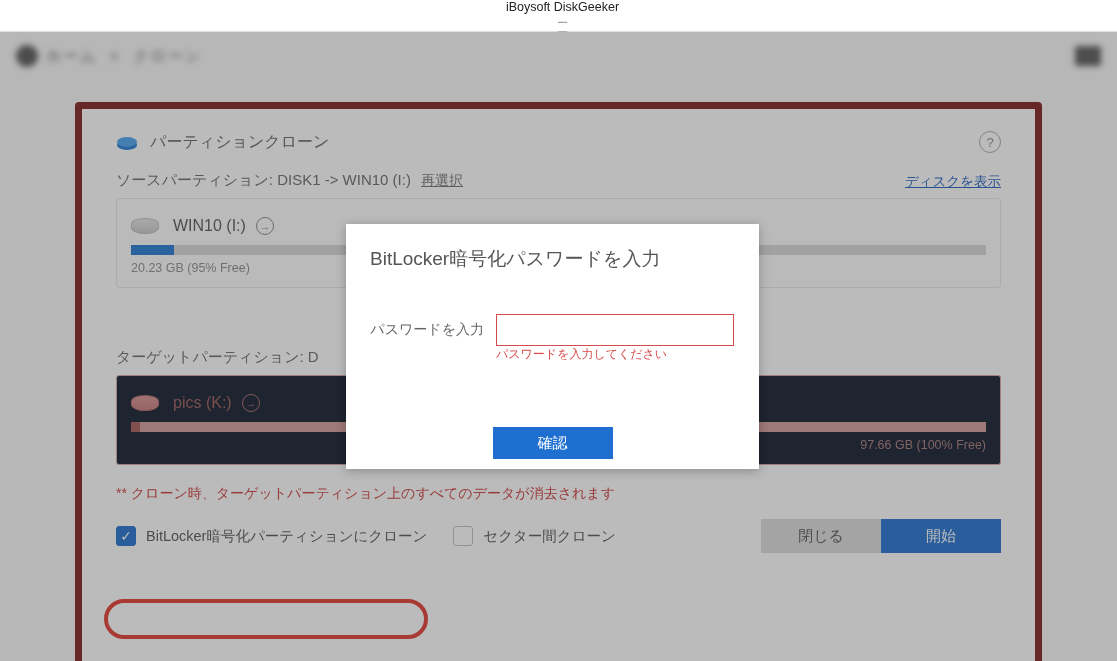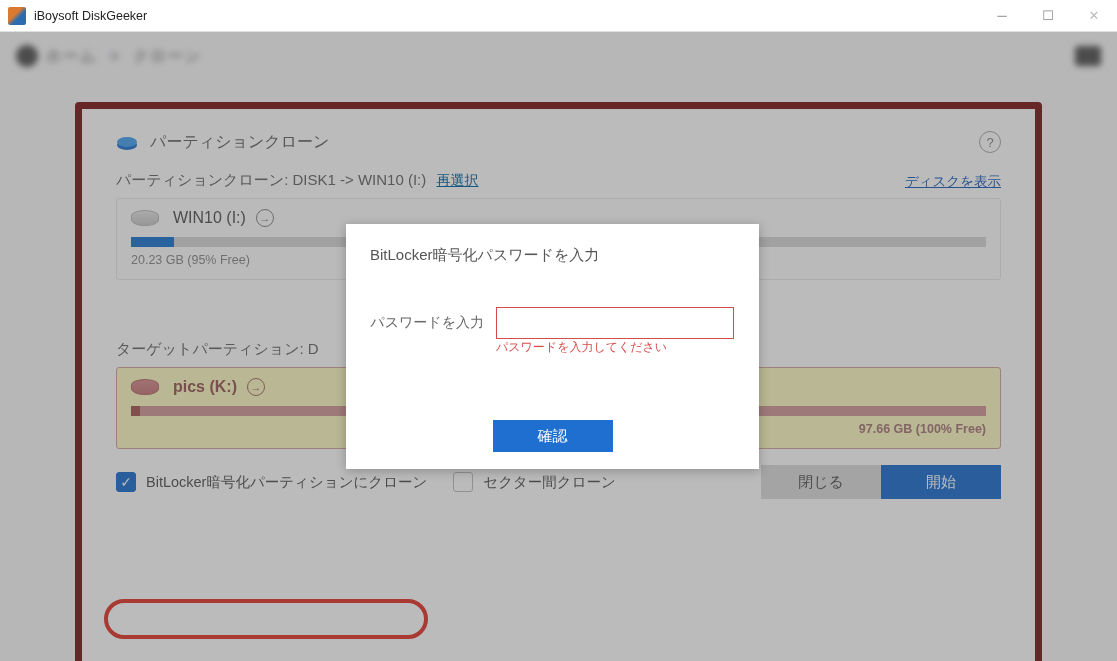--- a/index.html
+++ b/index.html
@@ -2,21 +2,21 @@
 <html><head>
 <meta charset="utf-8">
 <style>
   * { box-sizing: border-box; margin: 0; padding: 0; }
   html, body { width: 1117px; height: 661px; font-family: "Meiryo", "Segoe UI", sans-serif; overflow: hidden; }
   body { background: #f0f0f0; }
 
   
   .titlebar {
     height: 32px; background: #fff; display: flex; align-items: center;
-    border-bottom: 1px solid #e0e0e0; padding-left: 8px;
+    border-bottom: 1px solid #e0e0e0; padding-left: 8px; flex-direction: column;
   }
   .titlebar .app-icon {
     width: 18px; height: 18px; margin-right: 8px;
     background: linear-gradient(135deg, #d97a30 40%, #2b6cb0 60%);
     border-radius: 2px;
   }
   .titlebar .title { font-size: 12.5px; color: #222; flex: 1; }
   .win-ctrl { width: 46px; height: 32px; display:flex; align-items:center; justify-content:center; color:#888; font-size:13px; }
   .win-ctrl.close { color:#bbb; }
 
@@ -41,30 +41,30 @@
   .panel-head { display:flex; align-items:center; margin-bottom:18px;}
   .panel-title-icon {
     width:22px; height:16px; margin-right:12px; position:relative;
   }
   .panel-title-icon svg { display:block; }
   .panel-title { font-size:16px; color:#666; }
   .help-icon { margin-left:auto; width:22px; height:22px; border:1px solid #aaa; border-radius:50%;
     display:flex; align-items:center; justify-content:center; font-size:13px; color:#888;}
 
   .section-head { font-size:15px; color:#6a6a6a; margin-bottom:8px; }
-  .relink { color:#0369a1; text-decoration:underline; margin-left:6px; font-size:14px;}
+  .relink { color:#737373; text-decoration:underline; margin-left:6px; font-size:14px;}
   .showdisk { color:#1f5fbf; text-decoration:underline; font-size:13.5px; }
 
   
   .part-block {
-    border:1px solid #e8e8e8; border-radius:3px; padding:10px 14px 12px 14px;
+    border:1px solid #e8e8e8; border-radius:3px; padding:18px 14px 12px 14px;
     position:relative;
   }
   .part-block.src { background:#fdfdfd; }
-  .part-block.tgt { background:#fef9c3; border-color:#d9a3a3;font-weight:bold; }
+  .part-block.tgt { background:#0f172a; border-color:#d9a3a3; }
   .part-row { display:flex; align-items:center; }
   .disk-icon { width:28px; height:16px; margin-right:14px; position:relative; }
   .disk-icon::before{
     content:""; position:absolute; inset:0; border-radius:50%/40%;
     background:linear-gradient(#e6e6e6,#c8c8c8); border:1px solid #bbb;
   }
   .disk-icon.tgt::before{ background:linear-gradient(#d78f8f,#c77a7a); border-color:#b96c6c;}
   .part-name { font-size:16px; color:#555; }
   .part-name.tgt { color:#9a5a5a; }
   .arrow-circ {
@@ -111,21 +111,21 @@
   .dimmer {
     position:absolute; inset:0; background:rgba(60,60,60,0.35);
   }
 
   
   .modal {
     position:absolute; left:346px; top:192px; width:413px; height:245px;
     background:#fff; box-shadow:0 2px 10px rgba(0,0,0,.25);
     padding:22px 24px 18px 24px;
   }
-  .modal-title { font-size:15px; color:#555; margin-bottom:42px;}
+  .modal-title { font-size:19px; color:#555; margin-bottom:42px;}
   .form-row { display:flex; align-items:center; }
   .form-label { font-size:14px; color:#666; width:126px; text-align:right; padding-right:12px;}
   .pw-input {
     width:238px; height:32px; border:1.2px solid #d64b4b; padding:0 6px;
     font-size:14px; outline:none; background:#fff;
   }
   .pw-error {
     font-size:12px; color:#d64b4b; margin-left:126px; 
   }
   .modal-btns { display:flex; justify-content:center; gap:28px; margin-top:64px;}
@@ -162,21 +162,21 @@
           <ellipse cx="11" cy="11" rx="10" ry="5" fill="#1f77d0"></ellipse>
           <ellipse cx="11" cy="8" rx="10" ry="5" fill="#4aa3f0"></ellipse>
         </svg>
       </div>
       <div class="panel-title">パーティションクローン</div>
       <div class="help-icon">?</div>
     </div>
 
     <div class="source-section">
       <div class="section-head">
-        <span>パーティションクローン: </span>
+        <span>ソースパーティション: </span>
         <span>DISK1 -&gt; WIN10 (I:)</span>
         <a class="relink">再選択</a>
       </div>
 
       <div style="position:relative;">
         <div class="showdisk-wrap">
           <a class="showdisk">ディスクを表示</a>
         </div>
         <div class="part-block src">
           <div class="part-row">
@@ -202,20 +202,21 @@
           <div class="part-name tgt">pics (K:)</div>
           <div class="arrow-circ tgt">→</div>
         </div>
         <div class="prog tgt">
           <div class="fill" style="width:1%;"></div>
         </div>
         <div class="prog-caption tgt">97.66 GB (100% Free)</div>
       </div>
     </div>
 
+    <div class="warn-text">** クローン時、ターゲットパーティション上のすべてのデータが消去されます</div>
 
     <div class="bottom-row">
       <div class="chk">✓</div>
       <div class="chk-label">BitLocker暗号化パーティションにクローン</div>
 
       <div class="chk empty">✓</div>
       <div class="chk-label">セクター間クローン</div>
 
       <div class="spacer"></div>
       <button class="btn secondary">閉じる</button>

